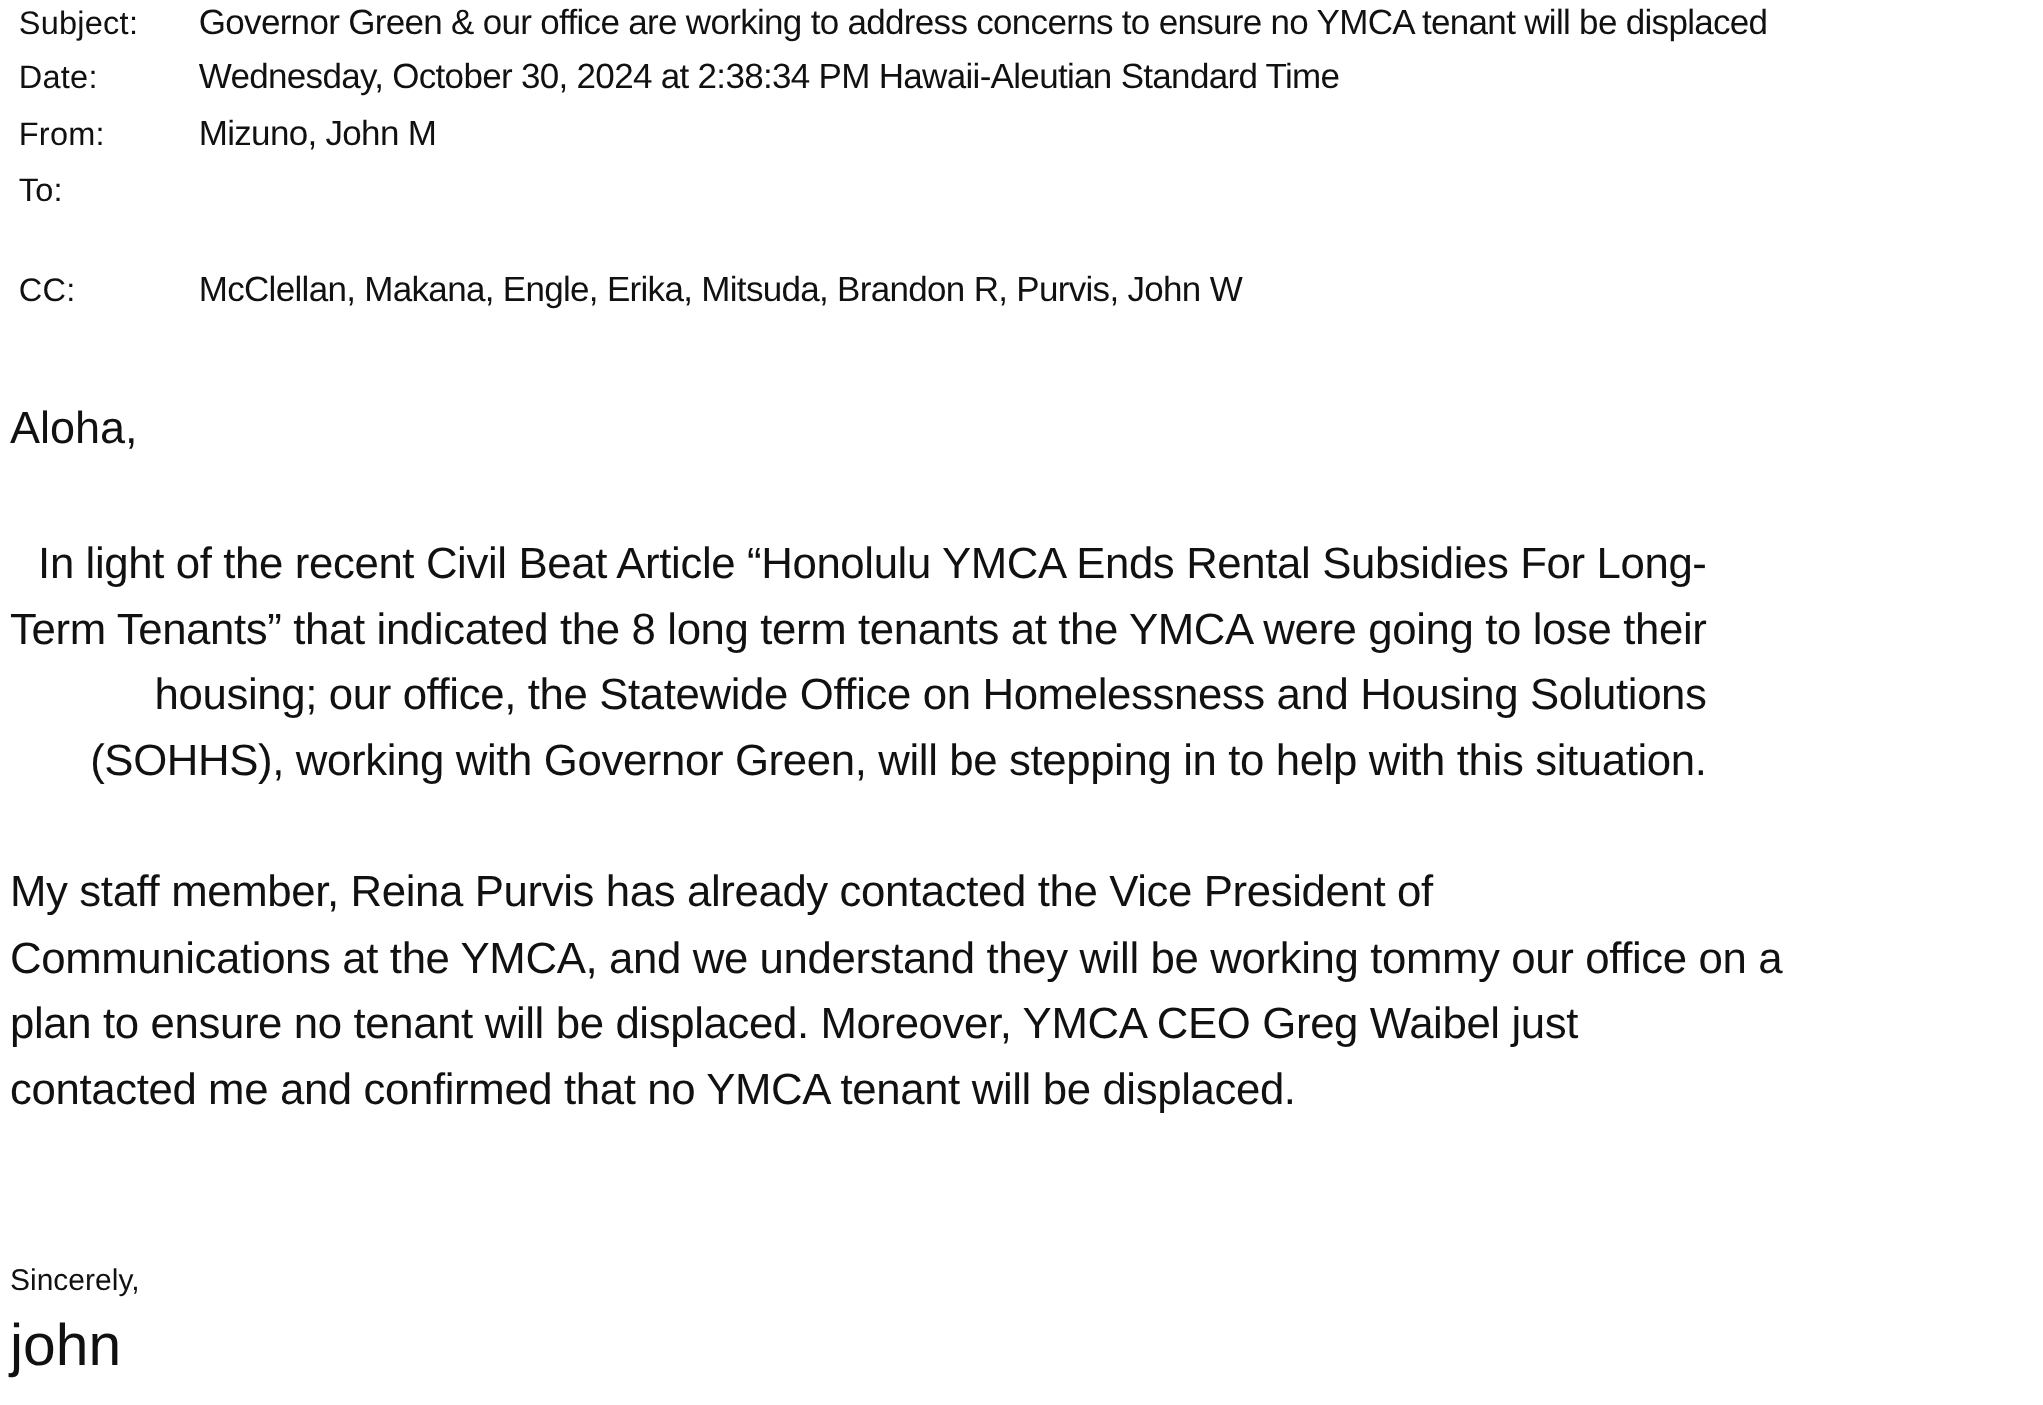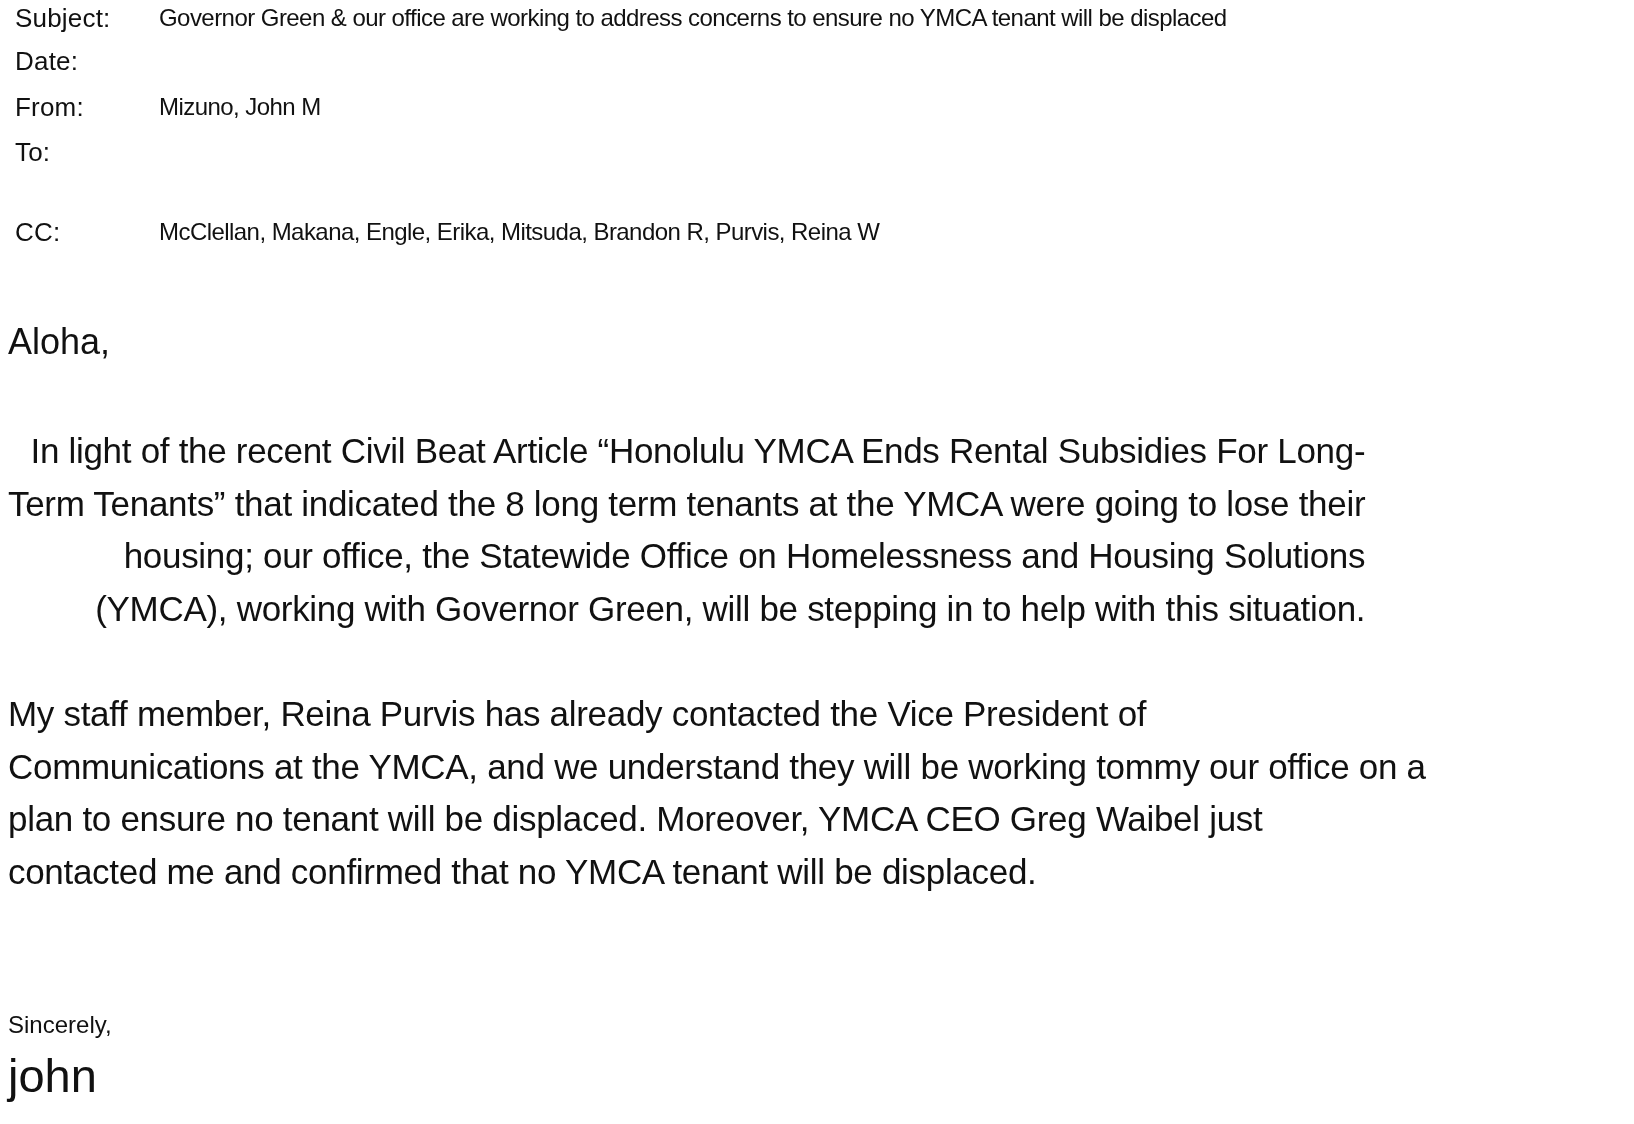--- a/index.html
+++ b/index.html
@@ -30,21 +30,21 @@
       letter-spacing: -0.4px;
     }
     .hlabel {
       width: 144px;
       font-weight: normal;
       flex: 0 0 144px;
       letter-spacing: 0.2px;
     }
     .hvalue {
       white-space: nowrap;
-      font-size: 24px;
+      font-size: 28px;
       letter-spacing: -0.55px;
       text-align: right;
     }
     .hvalue .line { display: block; }
 
     .body {
       position: absolute;
       left: 8px;
       top: 0;
       width: 1626px;
@@ -68,42 +68,43 @@
 </head>
 <body>
 
 <div class="header">
   <div class="hrow" style="top:0px;">
     <span class="hlabel">Subject:</span>
     <span class="hvalue">Governor Green &amp; our office are working to address concerns to ensure no YMCA tenant will be displaced</span>
   </div>
   <div class="hrow" style="top:43px;">
     <span class="hlabel">Date:</span>
+    <span class="hvalue">Wednesday, October 30, 2024 at 2:38:34 PM Hawaii-Aleutian Standard Time</span>
   </div>
   <div class="hrow" style="top:89px;">
     <span class="hlabel">From:</span>
     <span class="hvalue">Mizuno, John M</span>
   </div>
   <div class="hrow" style="top:134px;">
     <span class="hlabel">To:</span>
   </div>
   <div class="hrow" style="top:214px;">
     <span class="hlabel">CC:</span>
-    <span class="hvalue">McClellan, Makana, Engle, Erika, Mitsuda, Brandon R, Purvis, Reina W</span>
+    <span class="hvalue">McClellan, Makana, Engle, Erika, Mitsuda, Brandon R, Purvis, John W</span>
   </div>
 </div>
 
 <div class="body">
   <p class="greeting">Aloha,</p>
 
   <p class="para1">
     <span class="ln">In light of the recent Civil Beat Article “Honolulu YMCA Ends Rental Subsidies For Long-</span>
     <span class="ln">Term Tenants” that indicated the 8 long term tenants at the YMCA were going to lose their</span>
     <span class="ln">housing; our office, the Statewide Office on Homelessness and Housing Solutions</span>
-    <span class="ln">(YMCA), working with Governor Green, will be stepping in to help with this situation.</span>
+    <span class="ln">(SOHHS), working with Governor Green, will be stepping in to help with this situation.</span>
   </p>
 
   <p class="para2">
     <span class="ln">My staff member, Reina Purvis has already contacted the Vice President of</span>
     <span class="ln">Communications at the YMCA, and we understand they will be working tommy our office on a</span>
     <span class="ln">plan to ensure no tenant will be displaced. Moreover, YMCA CEO Greg Waibel just</span>
     <span class="ln">contacted me and confirmed that no YMCA tenant will be displaced.</span>
   </p>
 
   <p class="closing">Sincerely,</p>

